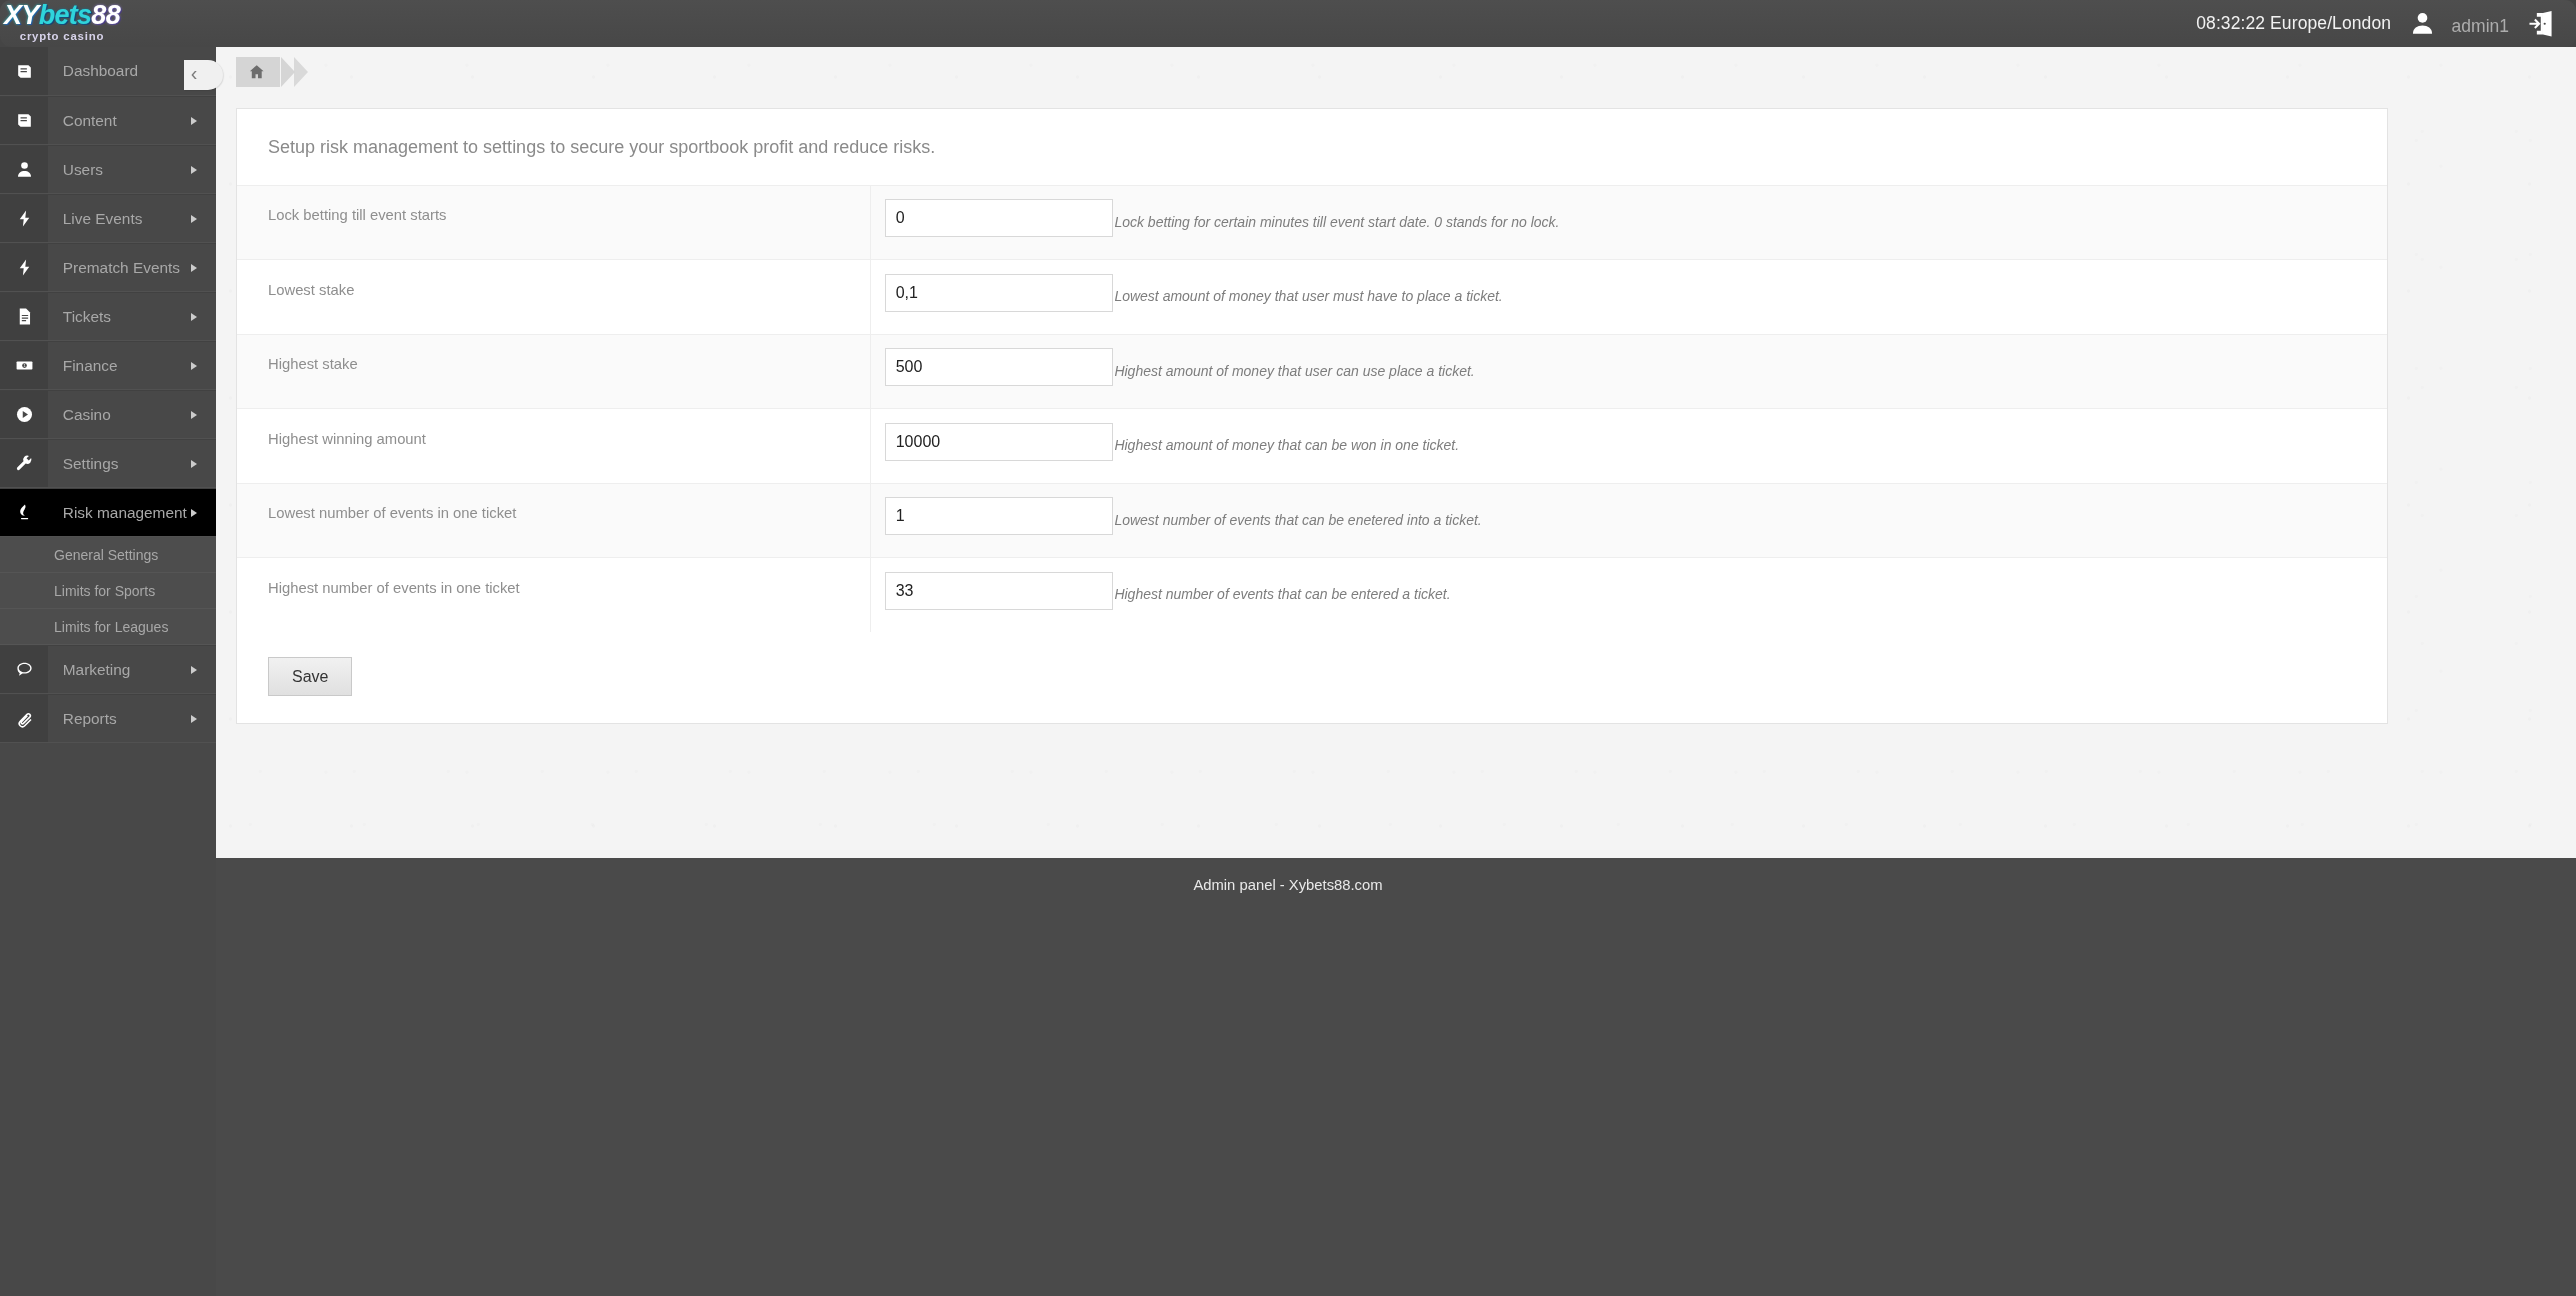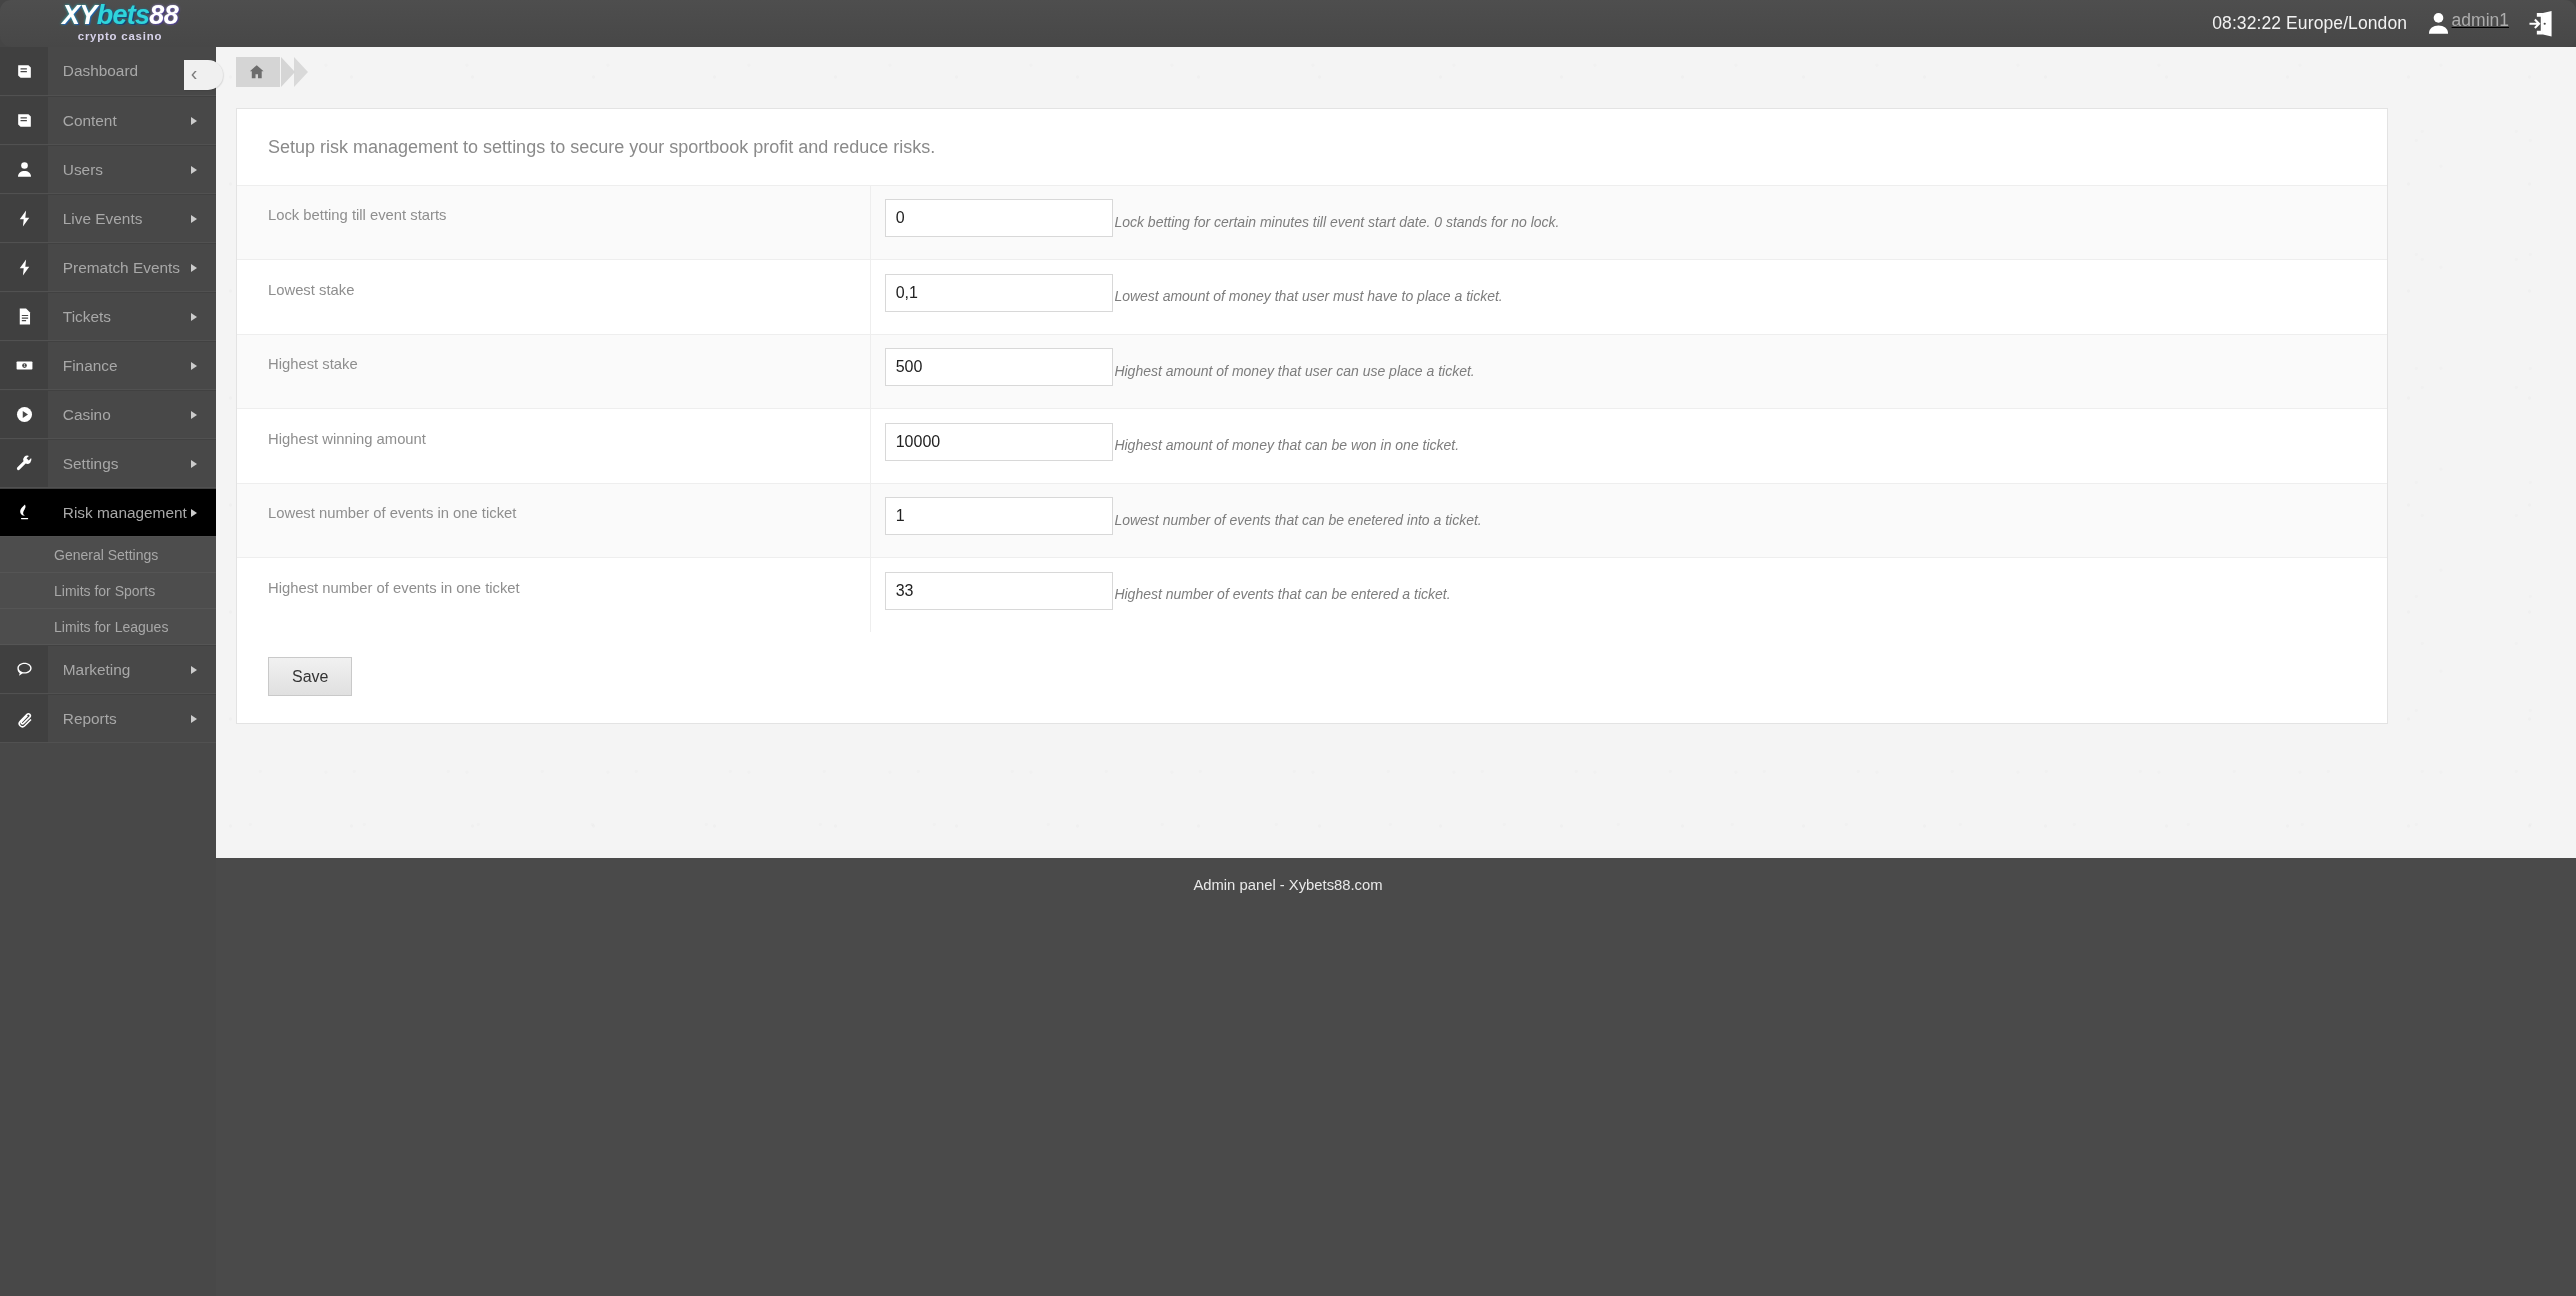--- a/index.html
+++ b/index.html
@@ -33,41 +33,39 @@
     gap: 17.5px;
   }
   .clock {
     color: #f2f2f2;
     font-size: 17.5px;
     letter-spacing: 0.1px;
     white-space: nowrap;
   }
   .user-block {
     display: flex;
-    align-items: flex-start;
-    gap: 0;
-    text-decoration: underline;
+    align-items: flex-end;
+    gap: 16px;
   }
   .avatar-icon { width: 27px; height: 27px; display: block; }
   .username {
     color: #adadad;
     font-size: 17.5px;
     white-space: nowrap;
   }
   .logout-icon { width: 29.5px; height: 29.5px; display: block; }
 
   
   .logo-wrap {
     position: absolute;
-    top: 0; left: 12px;
+    top: 0; left: 4px;
     width: 216px;
     height: 47px;
     display: flex;
     align-items: center;
-    justify-content: center;
     z-index: 45;
   }
   .logo {
     text-align: center;
     line-height: 1;
     transform: translateY(-1.3px);
   }
   .logo-main {
     font-size: 27px;
     font-weight: bold;

